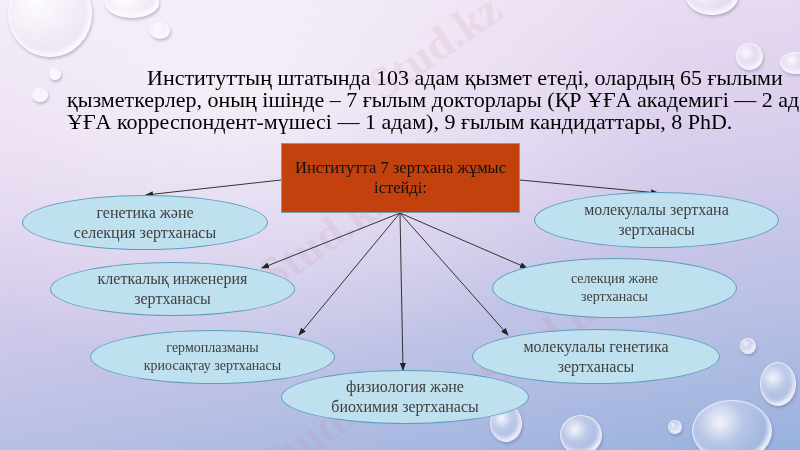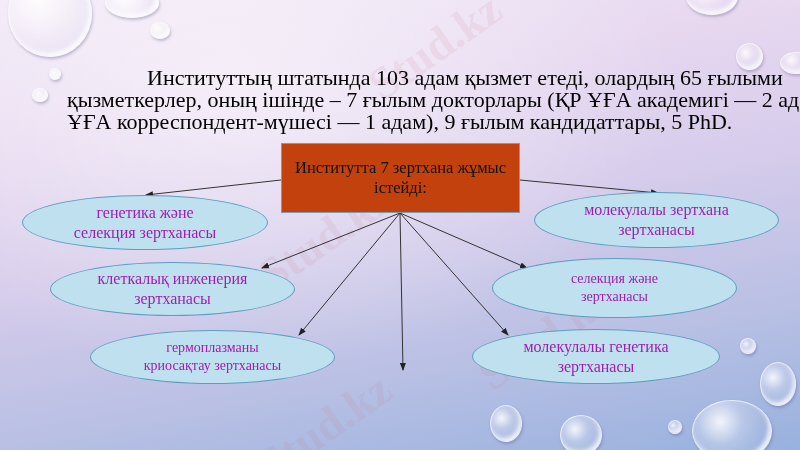--- a/index.html
+++ b/index.html
@@ -35,21 +35,21 @@
       position: absolute; left: 281px; top: 143px; width: 239px; height: 70px;
       background: #c2410c; border: 1.5px solid #7c9cb4;
       display: flex; align-items: center; justify-content: center; text-align: center;
       font-size: 16.5px; line-height: 20px; color: #111; box-sizing: border-box; padding: 0 8px;
     }
     .ellipse {
       position: absolute; border-radius: 50%;
       background: #bfe0ee; border: 1.2px solid #5d9dbf;
       box-sizing: border-box;
       display: flex; align-items: center; justify-content: center; text-align: center;
-      font-size: 16px; line-height: 20px; color: #a21caf;
+      font-size: 16px; line-height: 20px; color: #404040;
     }
     .ellipse.small { font-size: 14px; line-height: 18px; }
     .ellipse span { display: block; }
     svg.arrows { position: absolute; left: 0; top: 0; }
     .watermark {
       position: absolute; font-family: "Liberation Serif", serif; font-weight: bold;
       color: rgba(200, 120, 140, 0.12); font-size: 46px; transform: rotate(-35deg);
       white-space: nowrap; pointer-events: none;
     }
   </style>
@@ -76,21 +76,21 @@
 
   <div class="watermark" style="left:360px;top:20px;">Stud.kz</div>
   <div class="watermark" style="left:250px;top:210px;">Stud.kz</div>
   <div class="watermark" style="left:470px;top:310px;">Stud.kz</div>
   <div class="watermark" style="left:250px;top:400px;">Stud.kz</div>
 
 
   <div class="para">
     <span class="line indent">Институттың штатында 103 адам қызмет етеді, олардың 65 ғылыми</span>
     <span class="line">қызметкерлер, оның ішінде – 7 ғылым докторлары (ҚР ҰҒА академигі — 2 адам, ҚР</span>
-    <span class="line last">ҰҒА корреспондент-мүшесі — 1 адам), 9 ғылым кандидаттары, 5 PhD.</span>
+    <span class="line last">ҰҒА корреспондент-мүшесі — 1 адам), 9 ғылым кандидаттары, 8 PhD.</span>
   </div>
 
   <svg class="arrows" width="800" height="450">
     <defs>
       <marker id="ah" markerWidth="8" markerHeight="8" refX="7" refY="4" orient="auto" markerUnits="userSpaceOnUse">
         <path d="M0,1 L8,4 L0,7 Z" fill="#222"></path>
       </marker>
     </defs>
     <g stroke="#333" stroke-width="1" fill="none">
       <line x1="281" y1="180" x2="146" y2="195" marker-end="url(#ah)"></line>
@@ -124,20 +124,26 @@
     </div>
   </div>
 
   <div class="ellipse small" style="left:90px;top:330px;width:245px;height:54px;">
     <div>
       <span>гермоплазманы</span>
       <span>криосақтау зертханасы</span>
     </div>
   </div>
 
+  <div class="ellipse" style="left:281px;top:370px;width:248px;height:54px;">
+    <div>
+      <span>физиология және</span>
+      <span>биохимия зертханасы</span>
+    </div>
+  </div>
 
   <div class="ellipse" style="left:472px;top:329px;width:248px;height:55px;">
     <div>
       <span>молекулалы генетика</span>
       <span>зертханасы</span>
     </div>
   </div>
 
   <div class="ellipse small" style="left:492px;top:258px;width:245px;height:60px;">
     <div>

